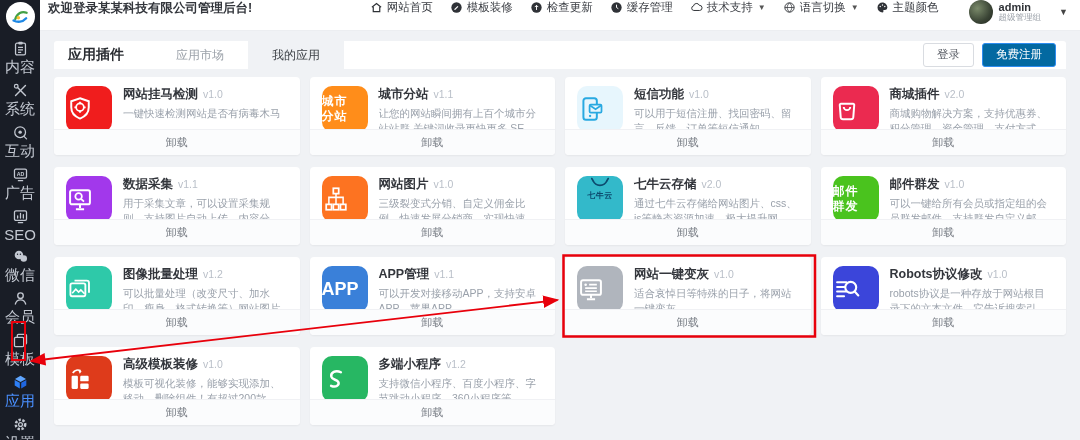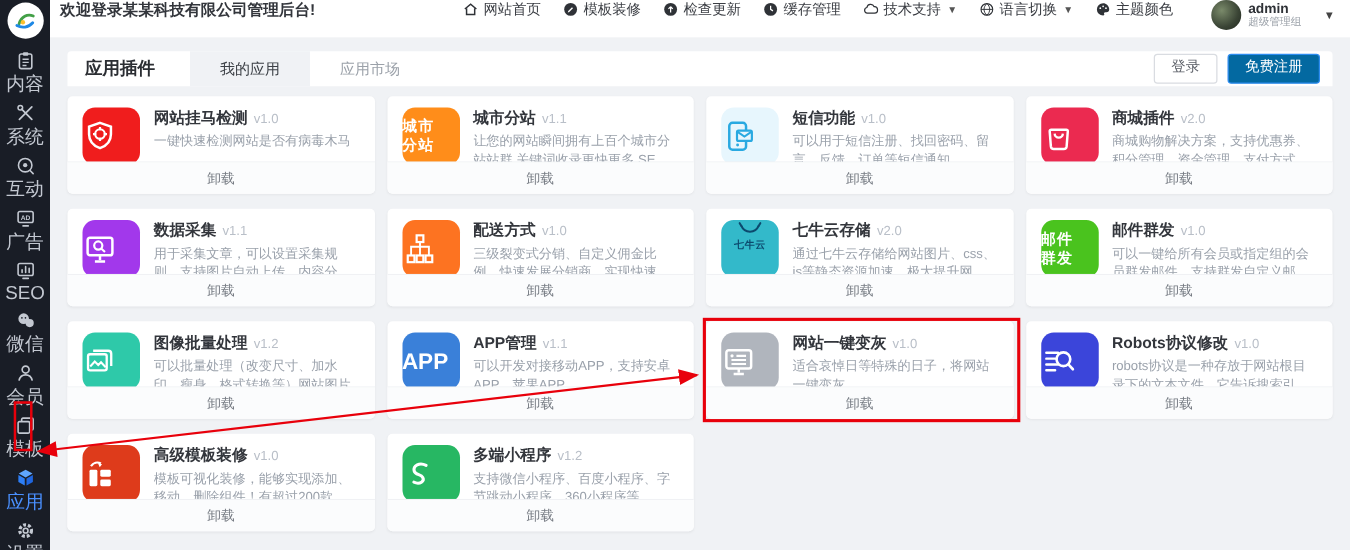--- a/index.html
+++ b/index.html
@@ -249,22 +249,22 @@
           <div class="user-name">admin</div>
           <div class="user-role">超级管理组</div>
         </span>
         <span class="user-caret">▼</span>
       </div>
     </header>
 
     <div class="content">
       <div class="content-header">
         <span class="page-title">应用插件</span>
+        <div class="tab">应用市场</div>
         <div class="tab active">我的应用</div>
-        <div class="tab">应用市场</div>
         <div class="header-actions">
           <button class="btn btn-login">登录</button>
           <button class="btn btn-register">免费注册</button>
         </div>
       </div>
       <div class="cards-grid" id="cards-grid">
           <div class="card">
             <div class="card-body">
               <div class="card-icon" style="background: rgb(240, 29, 29); color: rgb(255, 255, 255); --icon-bg: #f01d1d;">
                 <svg viewBox="0 0 24 24">
@@ -365,21 +365,21 @@
                 <svg viewBox="0 0 24 24">
                   <rect x="9.7" y="2.8" width="4.6" height="4.6" fill="none" stroke="currentColor" stroke-width="1.5"></rect>
                   <rect x="3.6" y="16.6" width="4.6" height="4.6" fill="none" stroke="currentColor" stroke-width="1.5"></rect>
                   <rect x="9.7" y="16.6" width="4.6" height="4.6" fill="none" stroke="currentColor" stroke-width="1.5"></rect>
                   <rect x="15.8" y="16.6" width="4.6" height="4.6" fill="none" stroke="currentColor" stroke-width="1.5"></rect>
                   <path d="M12 7.4v3.2M12 10.6H5.9v6M12 10.6v6M12 10.6h6.1v6" fill="none" stroke="currentColor" stroke-width="1.3"></path>
                 </svg>
               </div>
               <div class="card-info">
                 <div class="card-title-row">
-                  <span class="card-title">配送方式</span>
+                  <span class="card-title">网站图片</span>
                   <span class="card-version">v1.0</span>
                 </div>
                 <div class="card-desc">三级裂变式分销、自定义佣金比例、快速发展分销商，实现快速推广与销售产品</div>
               </div>
             </div>
             <div class="card-footer">卸载</div>
           </div>
           <div class="card">
             <div class="card-body">
               <div class="card-icon stacked" style="background: rgb(51, 185, 202); color: #0c4a6e; --icon-bg: #33b9ca;">

